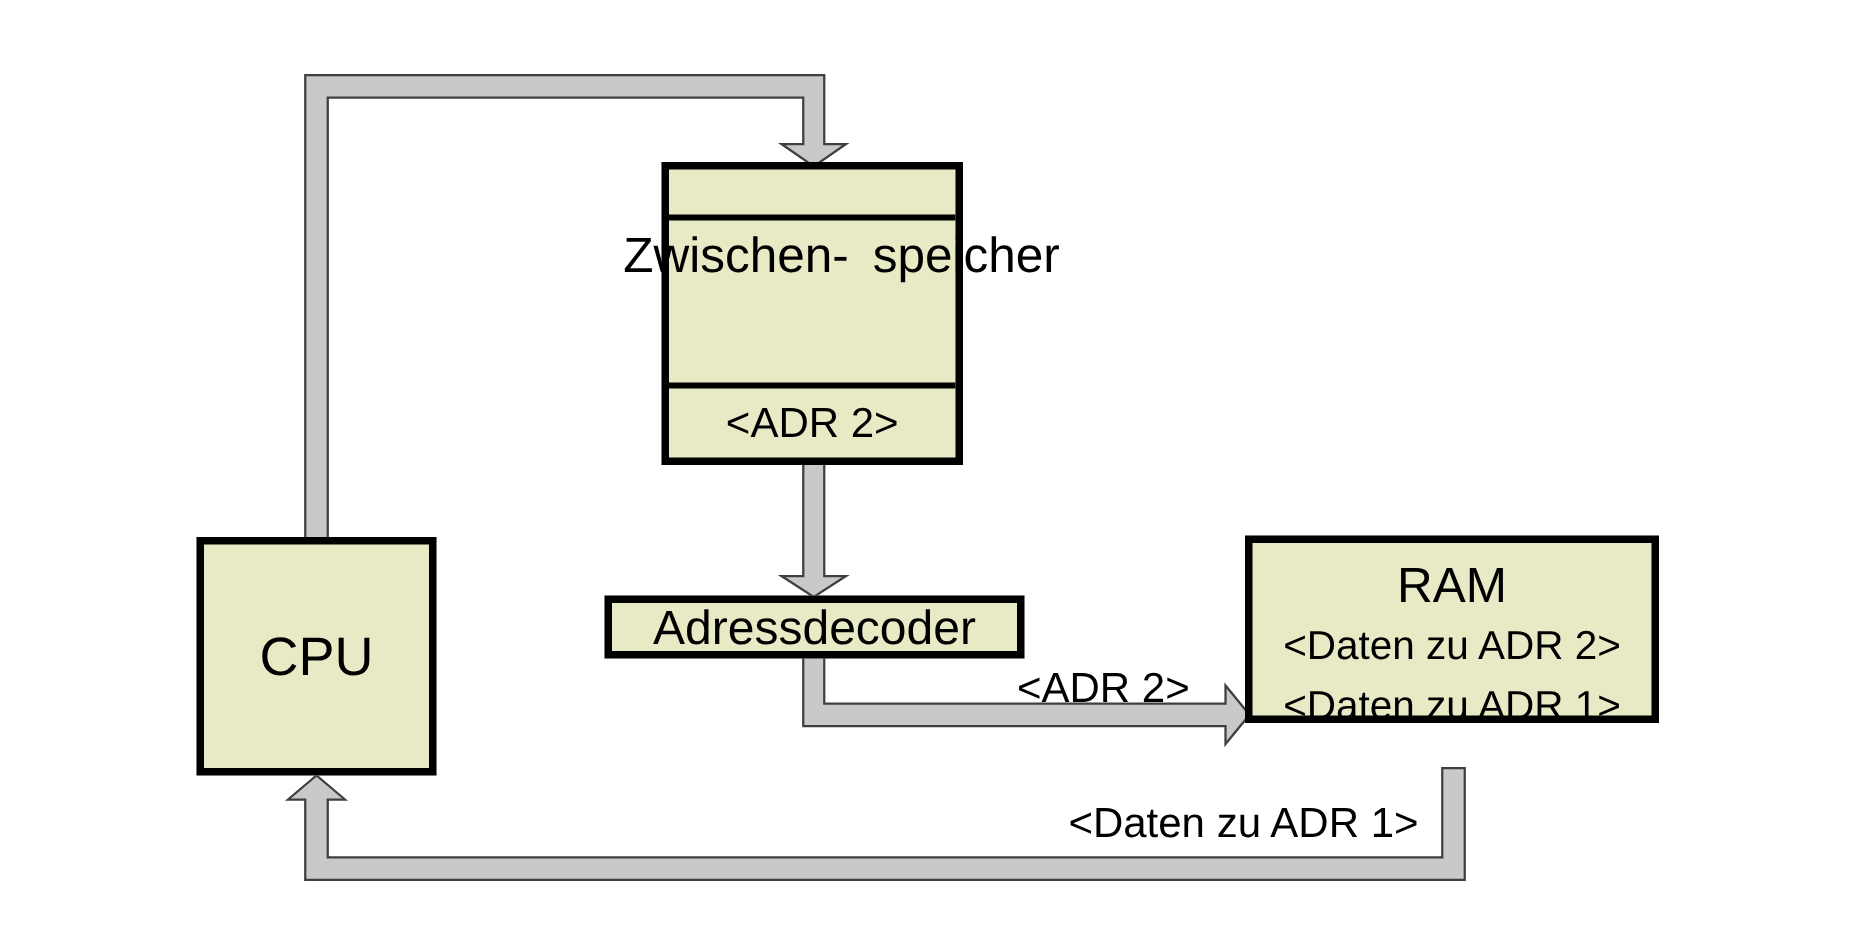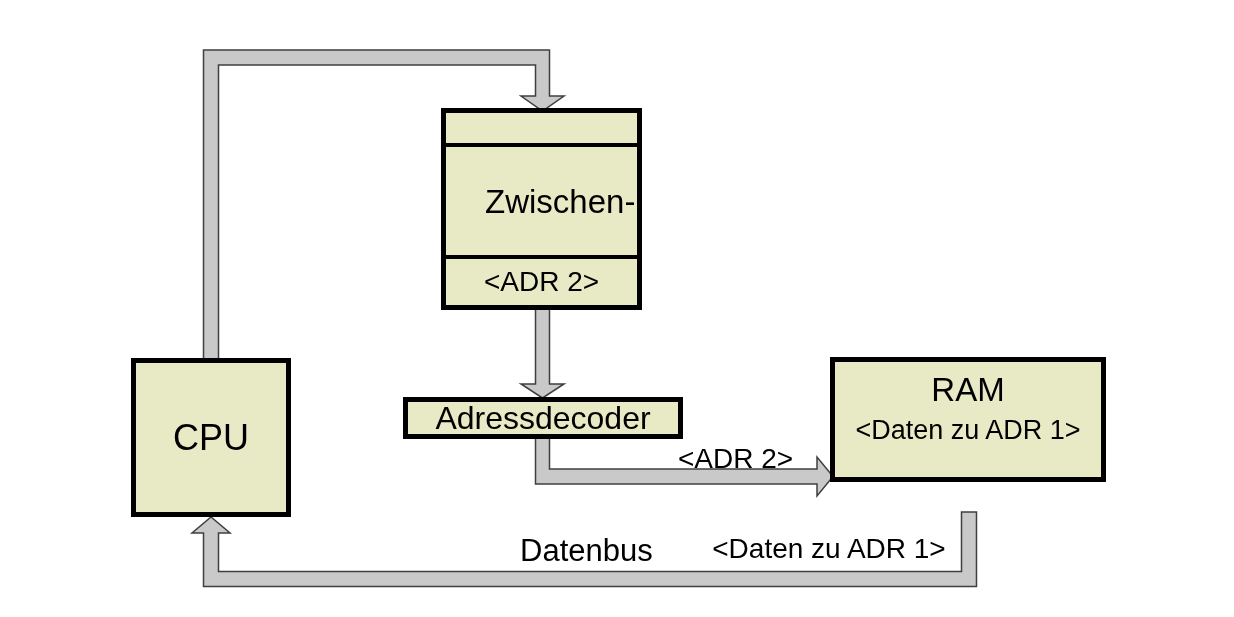--- a/index.html
+++ b/index.html
@@ -29,21 +29,21 @@
   .node{
     position:absolute;
     background:var(--box-fill);
     border:5px solid var(--box-border);
   }
   
   .buffer-box{left:441px;top:108px;width:201px;height:202px;display:flex;flex-direction:column;}
   .buffer-top{height:34px;border-bottom:4px solid var(--box-border);}
   .buffer-mid{
     height:112px;border-bottom:4px solid var(--box-border);
-    display:flex;flex-direction:column;justify-content:center;
+    display:flex;flex-direction:row;justify-content:center;
     padding-left:39px;font-size:33px;line-height:45px;gap:16px;
   }
   .buffer-adr{
     flex:1;display:flex;align-items:center;justify-content:center;
     font-size:28px;
   }
   
   .cpu-box{
     left:131px;top:358px;width:160px;height:159px;
     display:flex;align-items:center;justify-content:center;
@@ -88,36 +88,37 @@
 
     <path class="bus" d="M 535.5 435 L 535.5 484 L 817 484 L 817 496 L 833 476.5 L 817 457 L 817 469 L 549.5 469 L 549.5 435 Z"></path>
 
     <path class="bus" d="M 976.5 512 L 976.5 586.5 L 203.5 586.5 L 203.5 533 L 192 533 L 211 517 L 230 533 L 218.5 533 L 218.5 571.5 L 961.5 571.5 L 961.5 512 Z"></path>
   </svg>
 
   <div class="node buffer-box">
     <div class="buffer-top"></div>
     <div class="buffer-mid">
       <span>Zwischen-</span>
+      <span>speicher</span>
     </div>
     <div class="buffer-adr">
       <span>&lt;ADR 2&gt;</span>
     </div>
   </div>
 
   <div class="node cpu-box">
     <span>CPU</span>
   </div>
 
   <div class="node decoder-box">
     <span>Adressdecoder</span>
   </div>
 
   <div class="node ram-box">
     <div class="ram-title">RAM</div>
+    <div class="ram-row">&lt;Daten zu ADR 2&gt;</div>
     <div class="ram-row">&lt;Daten zu ADR 1&gt;</div>
   </div>
 
   <div class="wire-label lbl-adr2">&lt;ADR 2&gt;</div>
-  <div class="wire-label lbl-datenbus">Datenbus</div>
   <div class="wire-label lbl-daten-adr1">&lt;Daten zu ADR 1&gt;</div>
 
 </div>
 
 </body></html>

